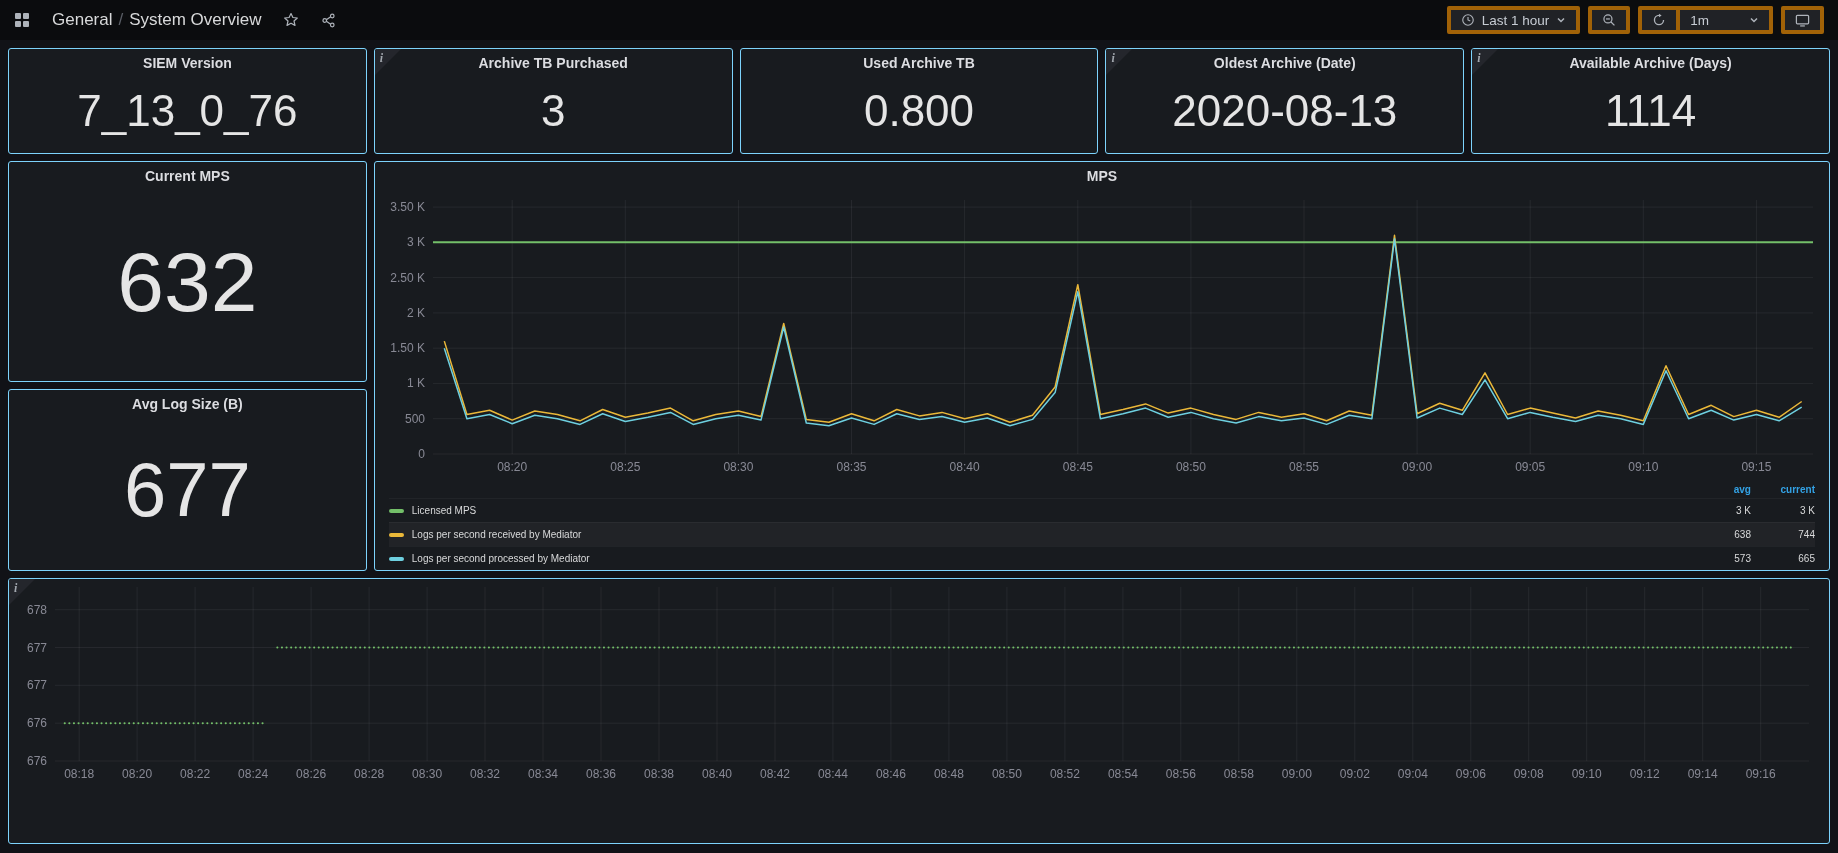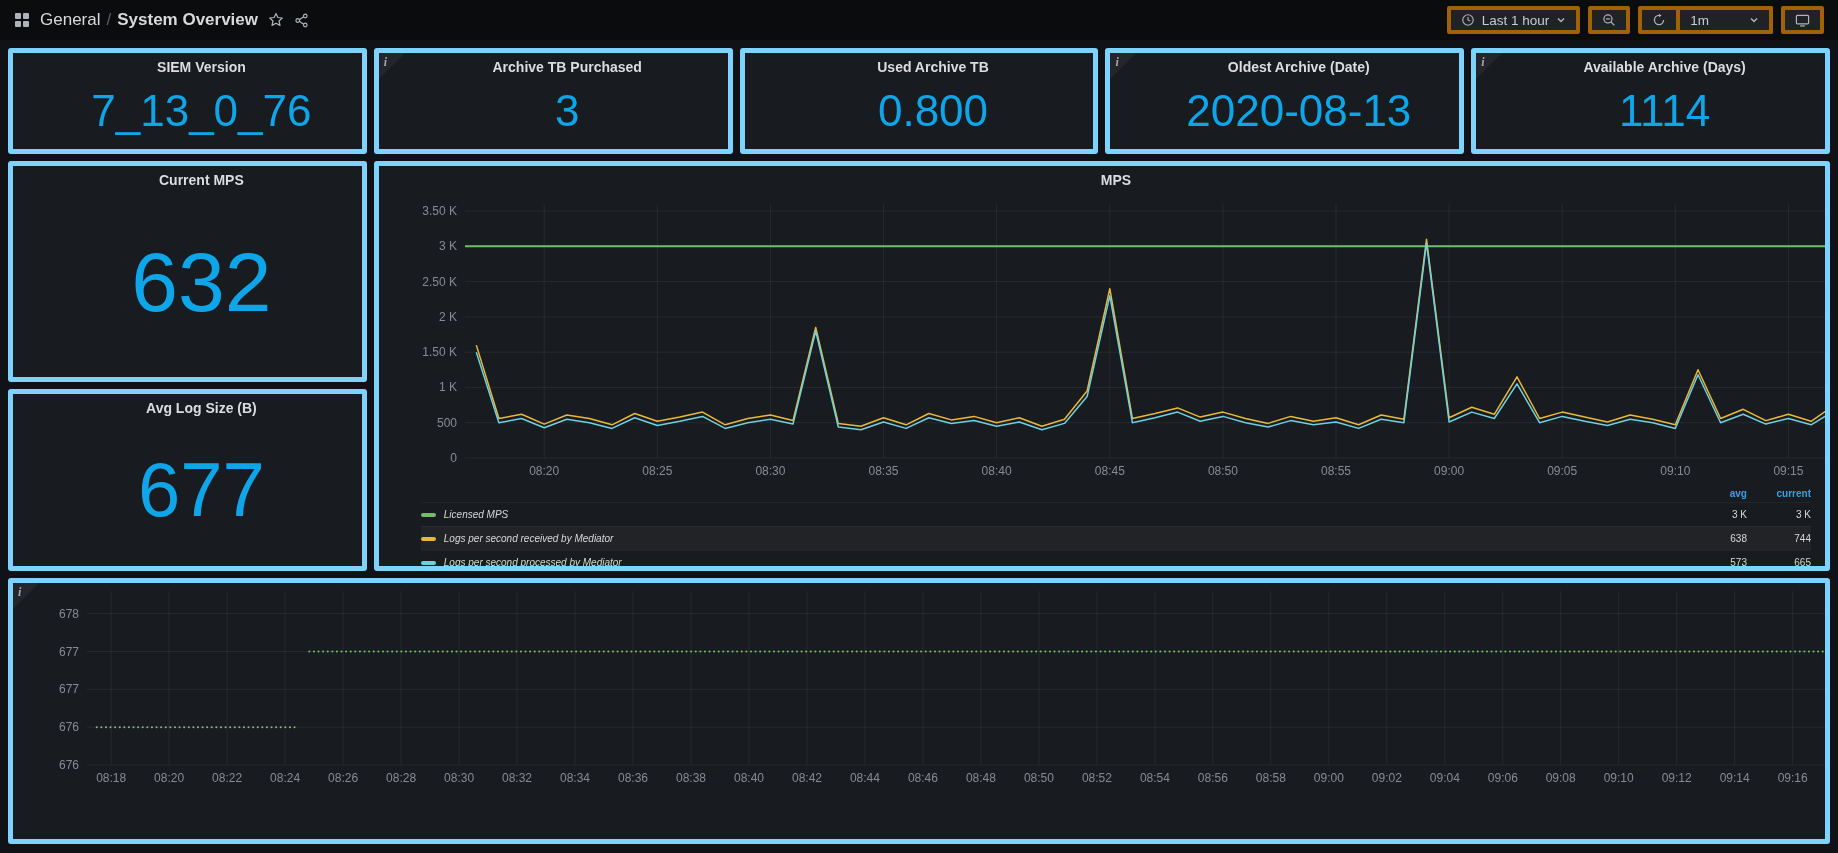--- a/index.html
+++ b/index.html
@@ -2,50 +2,50 @@
 <html><head>
 <meta charset="utf-8">
 <style>
   * { box-sizing: border-box; margin: 0; padding: 0; }
   html,body { width:1838px; height:853px; background:#111217; overflow:hidden;
     font-family:"Liberation Sans", sans-serif; color:#d8d9da; }
 
   
   .navbar { height:40px; background:#0b0c0e; display:flex; align-items:center;
     justify-content:space-between; padding:0 14px; }
-  .nav-left { display:flex; align-items:center; gap:10px; }
+  .nav-left { display:flex; align-items:center; gap:22px; }
   .icon-btn { display:flex; align-items:center; color:#aeb3ba; cursor:pointer; }
   .breadcrumb { display:flex; align-items:center; gap:6px; font-size:17px; }
   .crumb { color:#d8d9da; text-decoration:none; cursor:pointer; }
-  .crumb-page { font-weight:700; }
+  .crumb-page { font-weight:400; }
   .sep { color:#5a5e66; }
   .nav-right { display:flex; align-items:center; gap:8px; }
   .nav-btn { display:flex; align-items:center; gap:7px; height:28px; padding:0 10px;
     background:#202226; border:4px solid #a16207; border-radius:2px; color:#c7ccd3;
     font-size:13.5px; font-family:inherit; cursor:pointer; white-space:nowrap; }
   .btn-group { display:flex; }
   .btn-group .nav-btn:first-child { border-radius:2px 0 0 2px; }
   .btn-group .nav-btn:last-child { border-radius:0 2px 2px 0; border-left:none;gap:40px; }
 
   
   .dash { padding:8px; display:grid; gap:7px;
     grid-template-columns:repeat(5,1fr);
     grid-template-rows:106px 221px 182px 266px; }
-  .panel { background:#181b1f; border:5px solid #7dd3fc; border-radius:3px;
-    position:relative; display:flex; flex-direction:column; min-width:0; overflow:hidden;padding-left:28px; }
+  .panel { background:#181b1f; border:1px solid #7dd3fc; border-radius:3px;
+    position:relative; display:flex; flex-direction:column; min-width:0; overflow:hidden; }
   .p-current  { grid-column:1; grid-row:2; }
   .p-avglog   { grid-column:1; grid-row:3; }
   .panel-mps  { grid-column:2/6; grid-row:2/4; }
   .panel-logsize { grid-column:1/6; grid-row:4; }
 
   .panel-title { height:28px; line-height:28px; text-align:center; font-size:14px;
     font-weight:600; color:#dcdde1; cursor:pointer; flex:0 0 auto; }
 
   .stat-value { flex:1; display:flex; align-items:center; justify-content:center;
-    color:#0ea5e9; font-weight:500; line-height:1; padding-bottom:8px; }
+    color:#e5e5e5; font-weight:500; line-height:1; padding-bottom:8px; }
   .v-lg  { font-size:44px; }
   .v-xl  { font-size:84px; }
   .v-xl2 { font-size:76px; }
 
   
   .corner { position:absolute; top:0; left:0; width:26px; height:26px; overflow:hidden;
     cursor:pointer; z-index:2; }
   .corner::before { content:""; position:absolute; top:0; left:0; width:0; height:0;
     border-top:26px solid #24262c; border-right:26px solid transparent; }
   .corner span { position:absolute; top:2px; left:5px; font:italic 700 12px "Liberation Serif", serif;
@@ -59,21 +59,21 @@
   
   .mps-legend { padding:0 14px 6px 14px; font-size:10px; flex:0 0 auto; }
   .legend-head { display:flex; justify-content:flex-end; height:18px; align-items:center;
     color:#33a2e5; font-weight:700; }
   .col-avg { width:56px; text-align:right; }
   .col-cur { width:64px; text-align:right; }
   .legend-row { display:flex; align-items:center; height:24px; cursor:pointer;
     border-top:1px solid rgba(216,217,218,0.05); }
   .legend-row.hl { background:rgba(255,255,255,0.04); }
   .legend-marker { width:15px; height:4px; border-radius:2px; margin-right:8px; flex:0 0 auto; }
-  .legend-label { flex:1; color:#d8d9da;font-style:italic; }
+  .legend-label { flex:1; color:#d8d9da; }
   .legend-val { color:#d8d9da; }
 
   
   .ts-legend { display:flex; align-items:center; gap:7px; font-size:12px;
     padding:2px 0 6px 12px; color:#d8d9da; cursor:pointer; }
 </style>
 </head>
 <body>
 
 <header class="navbar">

